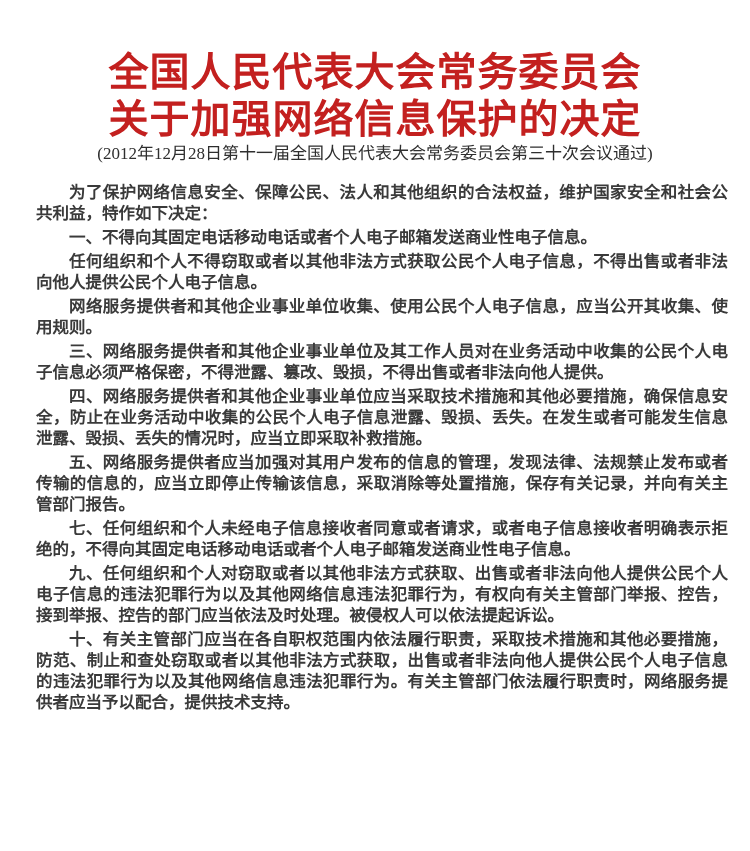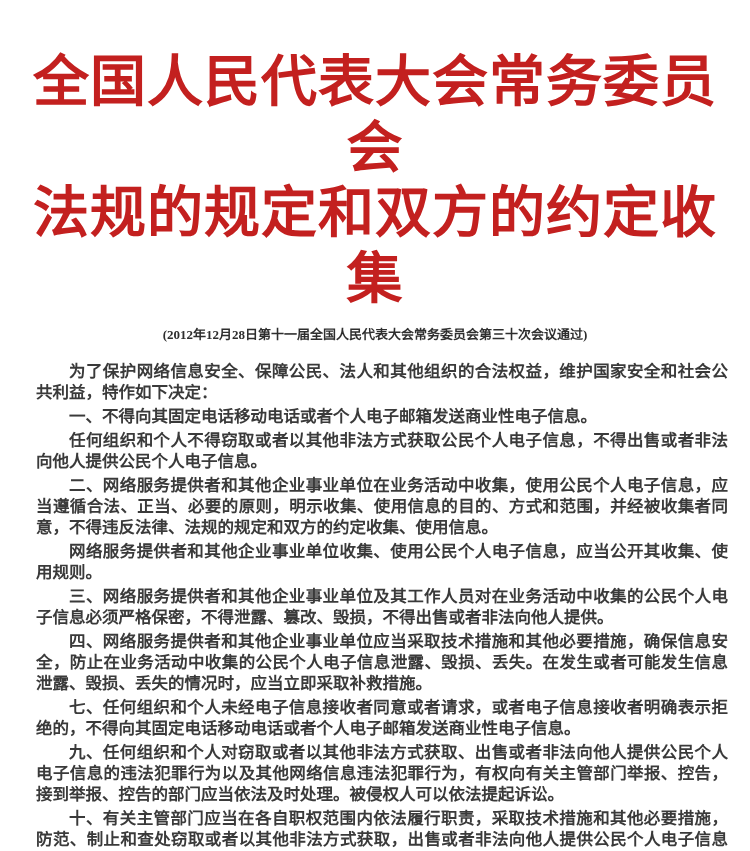--- a/index.html
+++ b/index.html
@@ -18,31 +18,31 @@
     height: 851px;
     background: #ffffff;
     box-sizing: border-box;
     padding: 0 22px;
   }
   .doc-title {
     margin-top: 50px;
     text-align: center;
     color: #c3201f;
     font-weight: bold;
-    font-size: 56px;
+    font-size: 40px;
     line-height: 1.17;
     letter-spacing: 1px;
     font-family: "Liberation Serif", serif;
   }
   .doc-subtitle {
-    margin-top: 15px;
+    margin-top: 0;
     text-align: center;
     color: #2e2e2e;
-    font-weight: bold;
-    font-size: 13px;
+    font-weight: normal;
+    font-size: 17px;
     line-height: 1.2;
     font-family: "Liberation Serif", serif;
   }
   .doc-body {
     margin-top: 18px;
     color: #3a3a3a;
     font-weight: bold;
     font-size: 16.5px;
     line-height: 21px;
     text-align: justify;
@@ -53,32 +53,32 @@
     text-indent: 2em;
   }
 </style>
 </head>
 <body>
 
 <div class="page">
 
   <div class="doc-title">
     <div>全国人民代表大会常务委员会</div>
-    <div>法规的规定和双方的约定收集</div>
+    <div>关于加强网络信息保护的决定</div>
   </div>
 
   <div class="doc-subtitle">(2012年12月28日第十一届全国人民代表大会常务委员会第三十次会议通过)</div>
 
   <div class="doc-body">
     <p>为了保护网络信息安全、保障公民、法人和其他组织的合法权益，维护国家安全和社会公共利益，特作如下决定：</p>
     <p>一、不得向其固定电话移动电话或者个人电子邮箱发送商业性电子信息。</p>
     <p>任何组织和个人不得窃取或者以其他非法方式获取公民个人电子信息，不得出售或者非法向他人提供公民个人电子信息。</p>
-    <p>二、网络服务提供者和其他企业事业单位在业务活动中收集，使用公民个人电子信息，应当遵循合法、正当、必要的原则，明示收集、使用信息的目的、方式和范围，并经被收集者同意，不得违反法律、法规的规定和双方的约定收集、使用信息。</p>
     <p>网络服务提供者和其他企业事业单位收集、使用公民个人电子信息，应当公开其收集、使用规则。</p>
     <p>三、网络服务提供者和其他企业事业单位及其工作人员对在业务活动中收集的公民个人电子信息必须严格保密，不得泄露、篡改、毁损，不得出售或者非法向他人提供。</p>
     <p>四、网络服务提供者和其他企业事业单位应当采取技术措施和其他必要措施，确保信息安全，防止在业务活动中收集的公民个人电子信息泄露、毁损、丢失。在发生或者可能发生信息泄露、毁损、丢失的情况时，应当立即采取补救措施。</p>
+    <p>五、网络服务提供者应当加强对其用户发布的信息的管理，发现法律、法规禁止发布或者传输的信息的，应当立即停止传输该信息，采取消除等处置措施，保存有关记录，并向有关主管部门报告。</p>
     <p>七、任何组织和个人未经电子信息接收者同意或者请求，或者电子信息接收者明确表示拒绝的，不得向其固定电话移动电话或者个人电子邮箱发送商业性电子信息。</p>
     <p>九、任何组织和个人对窃取或者以其他非法方式获取、出售或者非法向他人提供公民个人电子信息的违法犯罪行为以及其他网络信息违法犯罪行为，有权向有关主管部门举报、控告，接到举报、控告的部门应当依法及时处理。被侵权人可以依法提起诉讼。</p>
     <p>十、有关主管部门应当在各自职权范围内依法履行职责，采取技术措施和其他必要措施，防范、制止和查处窃取或者以其他非法方式获取，出售或者非法向他人提供公民个人电子信息的违法犯罪行为以及其他网络信息违法犯罪行为。有关主管部门依法履行职责时，网络服务提供者应当予以配合，提供技术支持。</p>
 
   </div>
 
 </div>
 
 </body></html>

